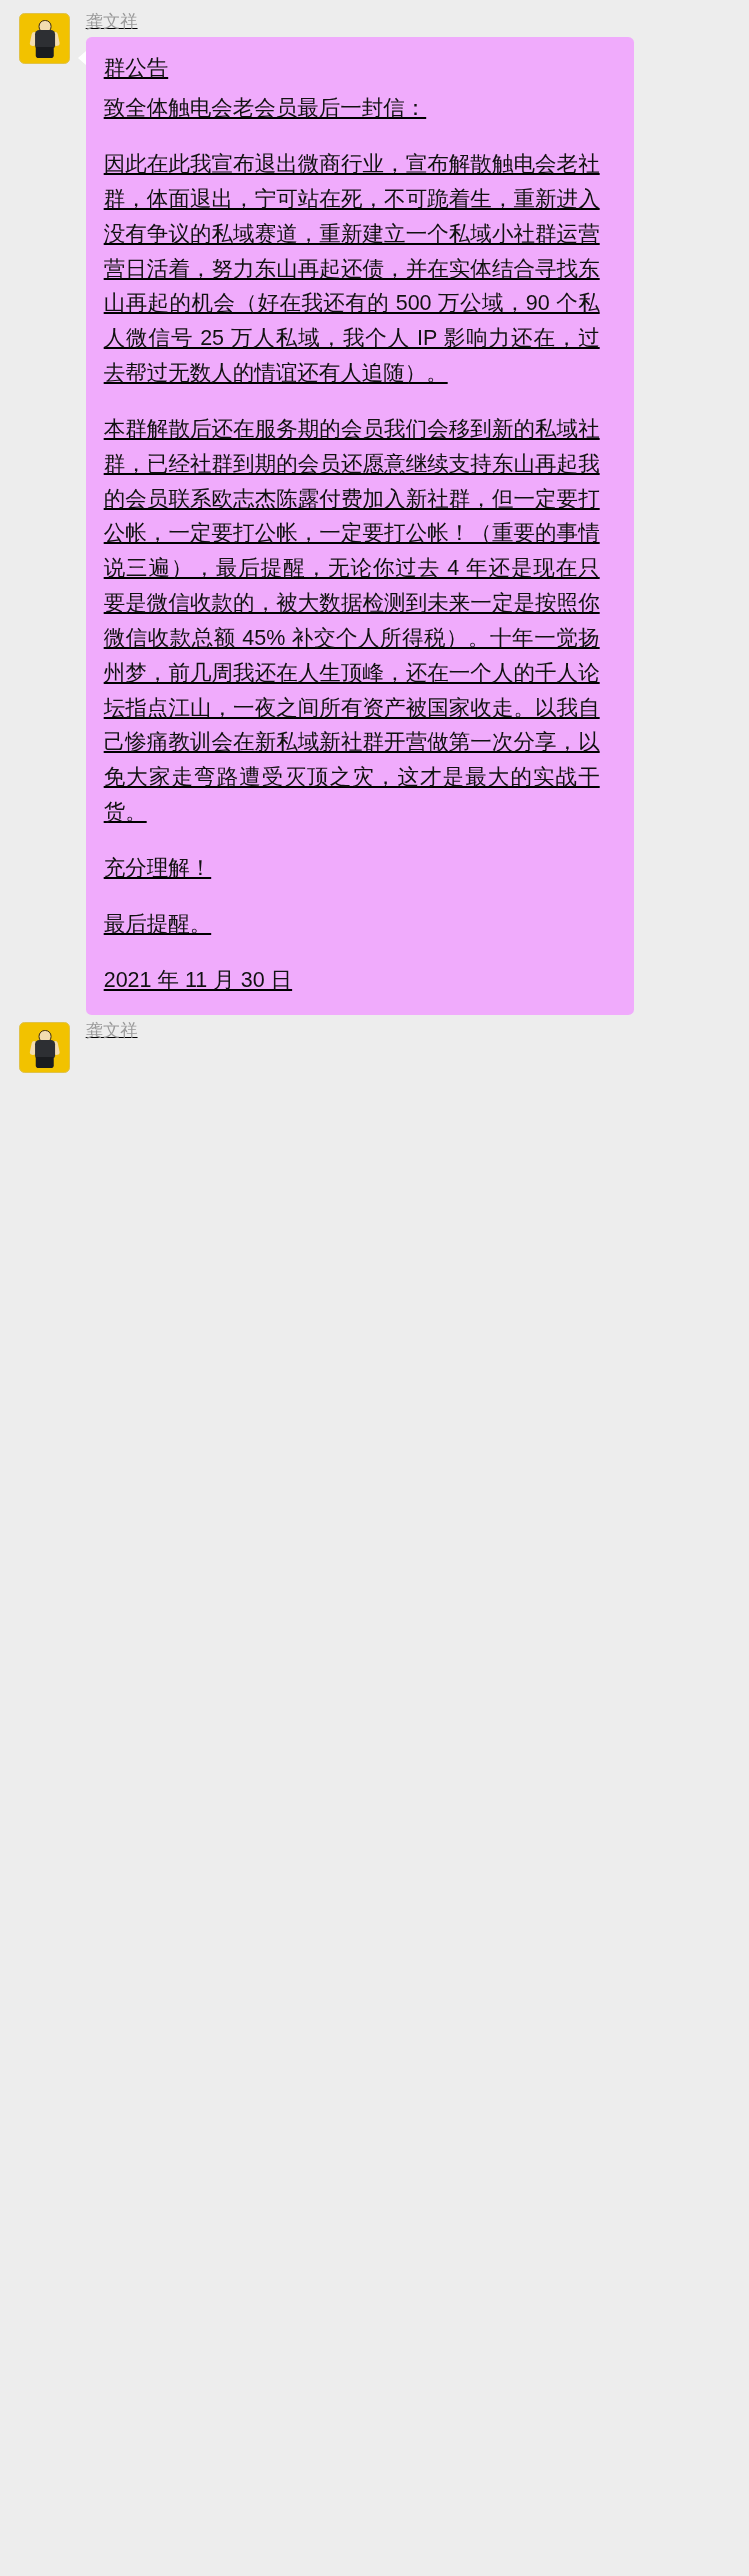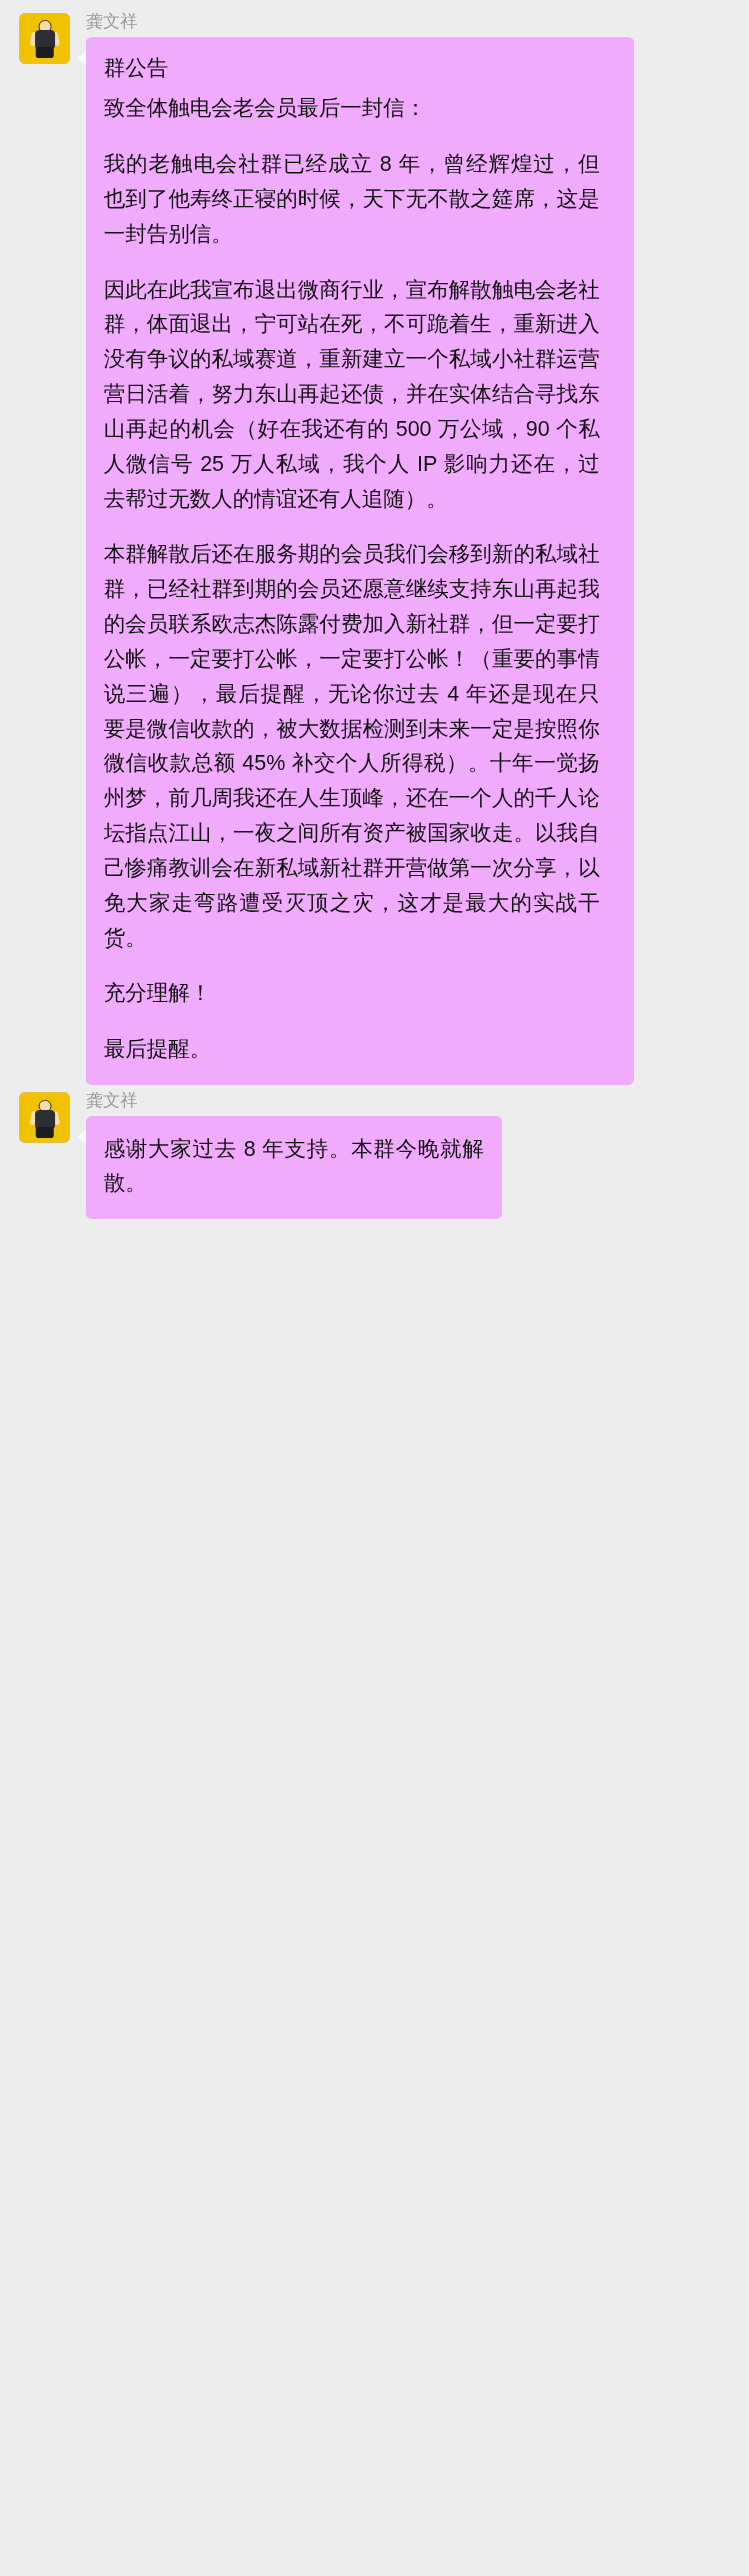--- a/index.html
+++ b/index.html
@@ -13,20 +13,21 @@
     font-family: "Liberation Sans", sans-serif;
     background: #ededed;
     overflow: hidden;
   }
   .chat {
     width: 660px;
     min-height: 2576px;
     background: #ededed;
     padding-top: 12.5px;
     box-sizing: border-box;
+    text-decoration: underline;
   }
   .message {
     display: flex;
     align-items: flex-start;
     padding: 0 18px 0 19.4px;
     margin-bottom: 7px;
   }
   .avatar {
     width: 49px;
     height: 49px;
@@ -155,42 +156,39 @@
         <div class="head"></div>
         <div class="body"></div>
         <div class="legs"></div>
       </div>
     </div>
     <div class="msg-col">
       <div class="sender">龚文祥</div>
       <div class="bubble">
         <div class="announce-title">群公告</div>
         <p class="para">致全体触电会老会员最后一封信：</p>
-        <p class="para">我的老触电会社群已经成立 8 年，曾经辉煌过，但也到了他寿终正寝的时候，天下无不散之筵席，这是一封告别信。</p>
         <p class="para">因此在此我宣布退出微商行业，宣布解散触电会老社群，体面退出，宁可站在死，不可跪着生，重新进入没有争议的私域赛道，重新建立一个私域小社群运营营日活着，努力东山再起还债，并在实体结合寻找东山再起的机会（好在我还有的 500 万公域，90 个私人微信号 25 万人私域，我个人 IP 影响力还在，过去帮过无数人的情谊还有人追随）。</p>
         <p class="para">本群解散后还在服务期的会员我们会移到新的私域社群，已经社群到期的会员还愿意继续支持东山再起我的会员联系欧志杰陈露付费加入新社群，但一定要打公帐，一定要打公帐，一定要打公帐！（重要的事情说三遍），最后提醒，无论你过去 4 年还是现在只要是微信收款的，被大数据检测到未来一定是按照你微信收款总额 45% 补交个人所得税）。十年一觉扬州梦，前几周我还在人生顶峰，还在一个人的千人论坛指点江山，一夜之间所有资产被国家收走。以我自己惨痛教训会在新私域新社群开营做第一次分享，以免大家走弯路遭受灭顶之灾，这才是最大的实战干货。</p>
         <p class="para">充分理解！</p>
         <p class="para">最后提醒。</p>
+        <p class="para">2021 年 11 月 30 日</p>
       </div>
     </div>
   </div>
 
   <div class="message">
     <div class="avatar">
       <div class="figure">
         <div class="arm-l"></div>
         <div class="arm-r"></div>
         <div class="head"></div>
         <div class="body"></div>
         <div class="legs"></div>
       </div>
     </div>
     <div class="msg-col">
       <div class="sender">龚文祥</div>
-      <div class="bubble second-bubble">
-        <p class="para">感谢大家过去 8 年支持。本群今晚就解散。</p>
-      </div>
     </div>
   </div>
 
   <div class="spacer-bottom"></div>
 </div>
 
 
 </body></html>

